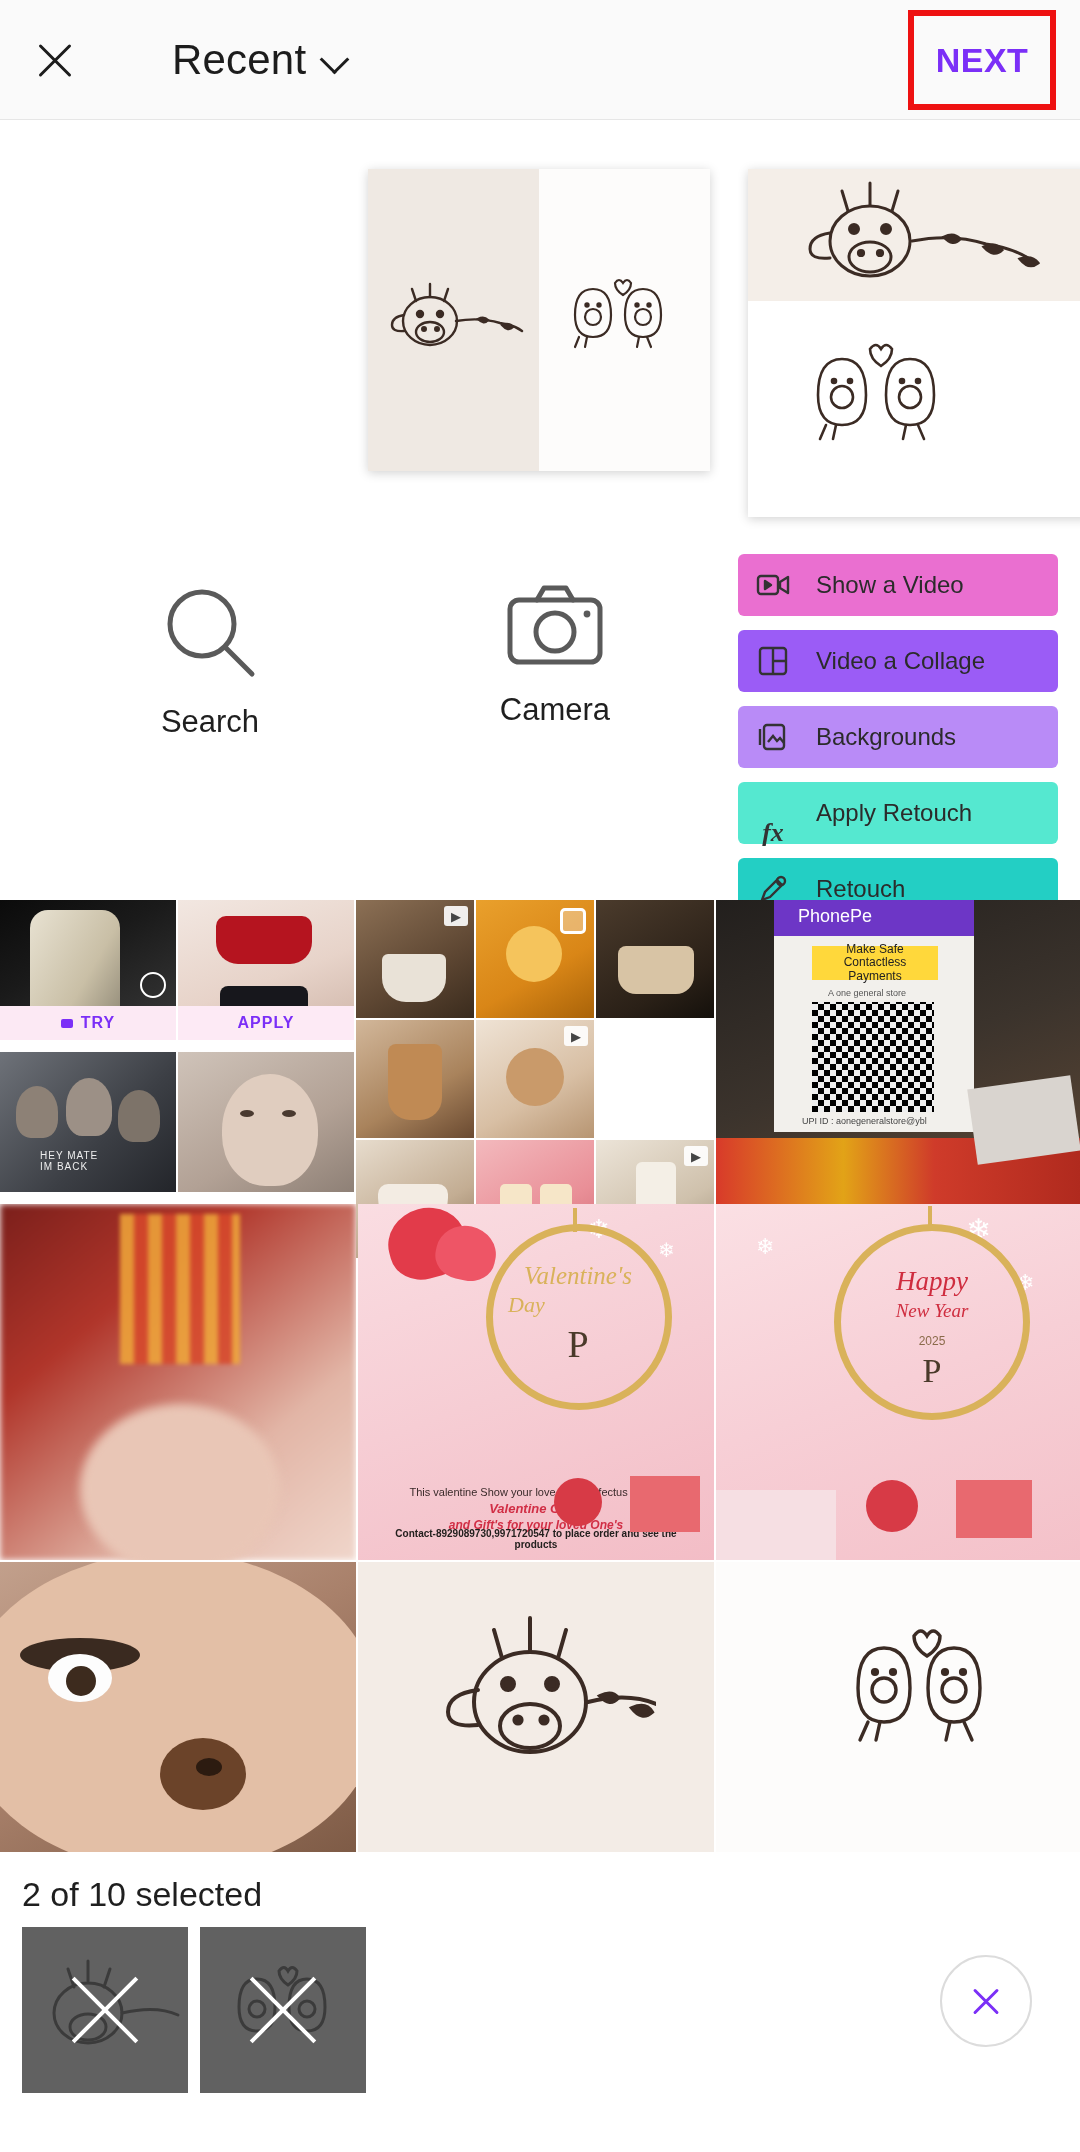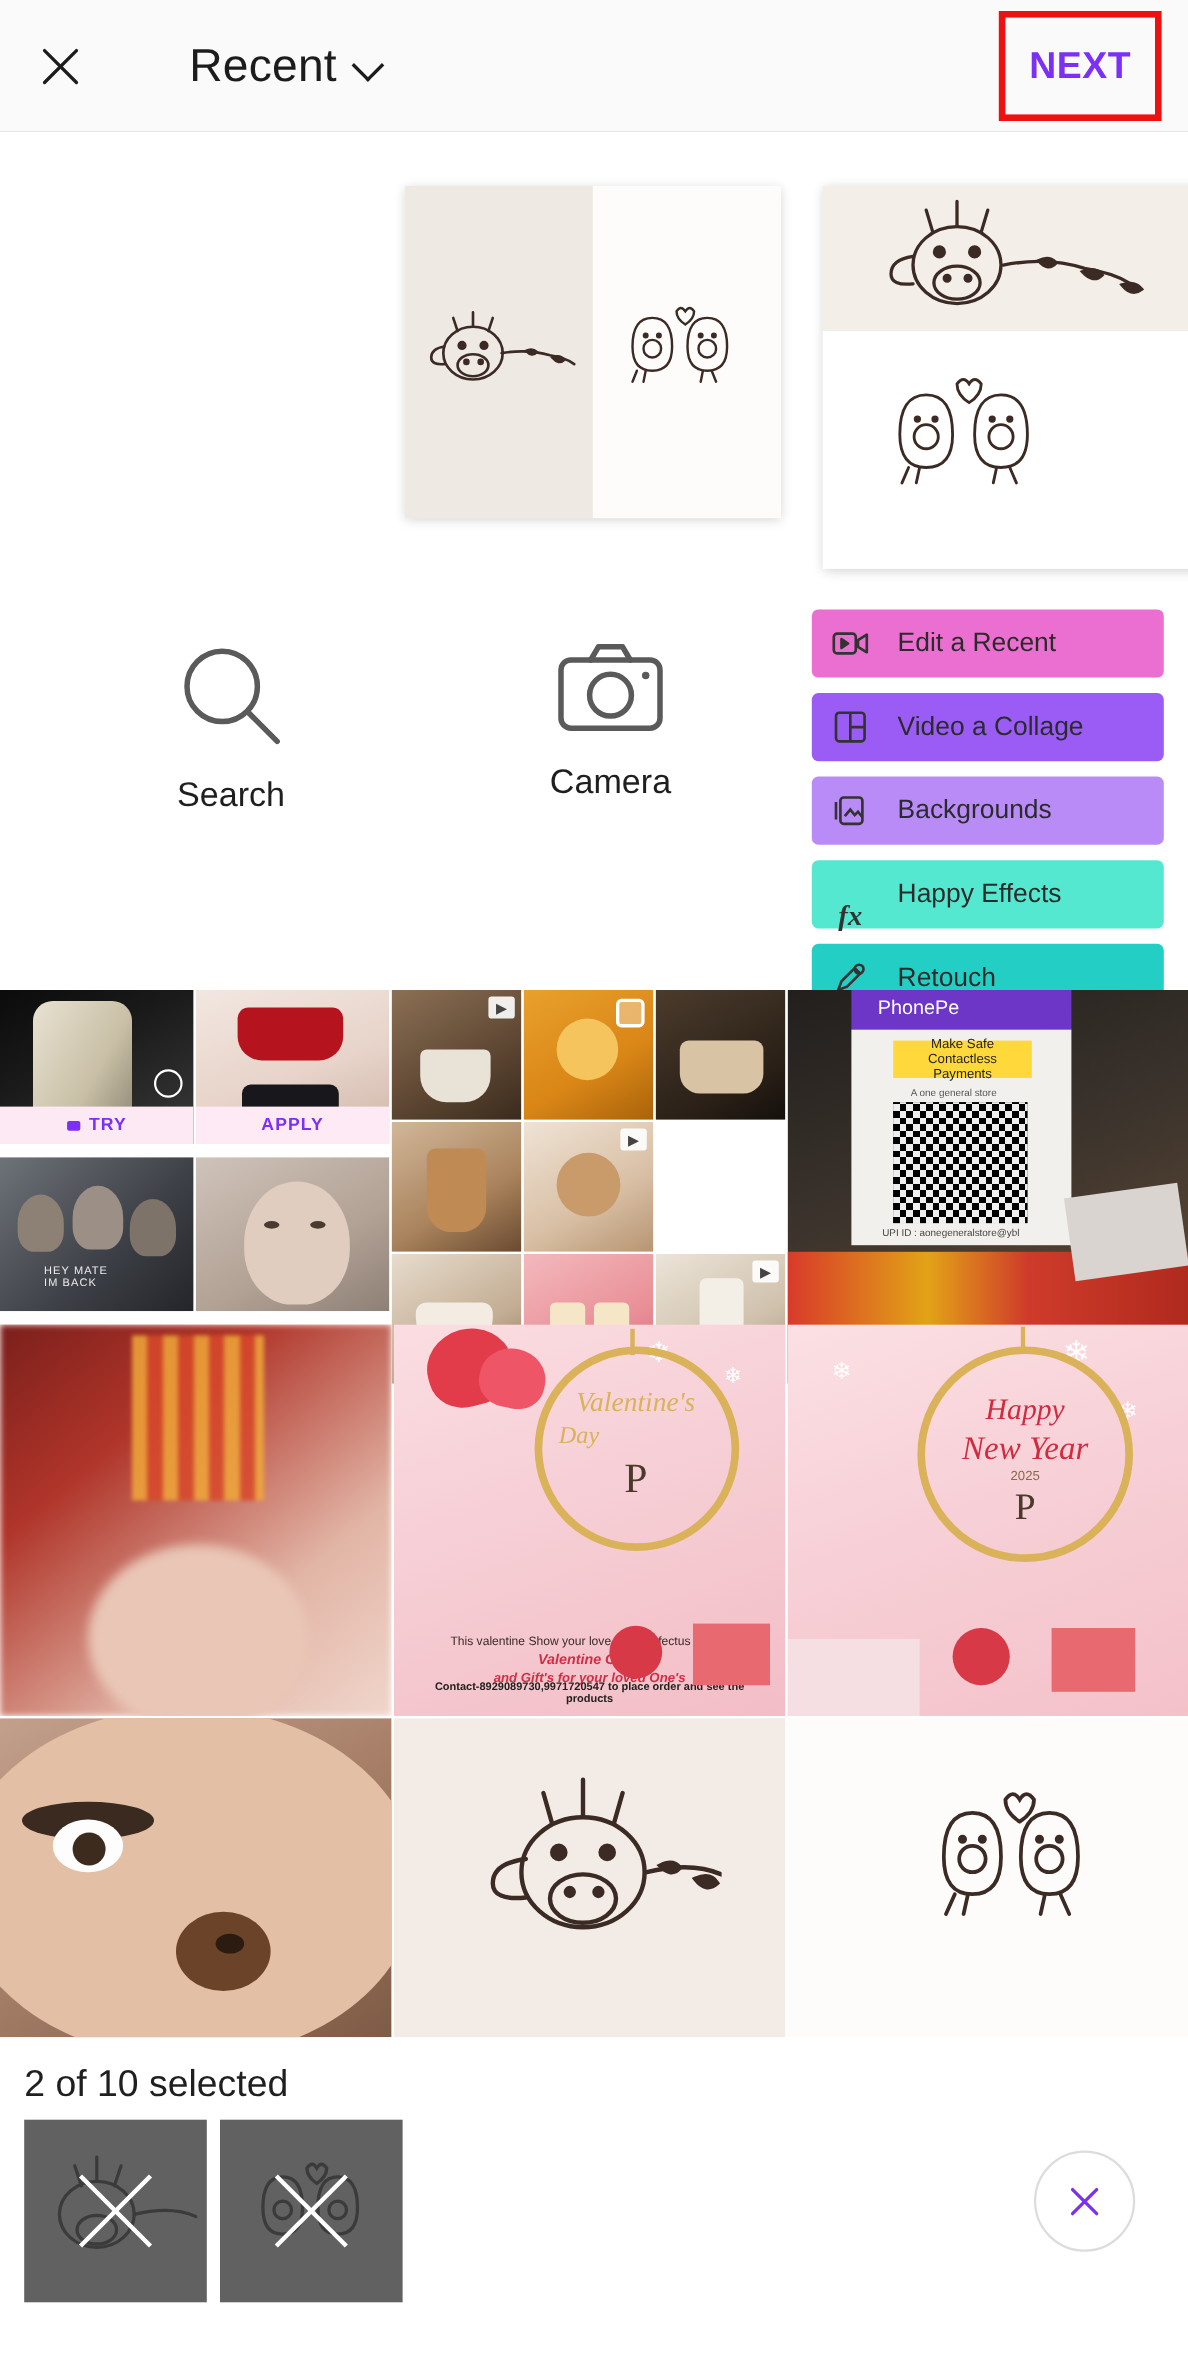--- a/index.html
+++ b/index.html
@@ -262,21 +262,21 @@
       <div class="pill" style="background:#ea6fd0;">
         <span class="pill-ico">
           <svg width="34" height="26" viewBox="0 0 34 26">
               <g fill="none" stroke="#333" stroke-width="2.4" stroke-linejoin="round">
                 <rect x="2" y="4" width="20" height="18" rx="3"></rect>
                 <path d="M24 10 l8 -5 v16 l-8 -5z"></path>
                 <path d="M9 9 l6 4 -6 4z" fill="#333"></path>
               </g>
             </svg>
         </span>
-        <span class="pill-txt">Edit a Recent</span>
+        <span class="pill-txt">Show a Video</span>
       </div>
 
       <div class="pill" style="background:#9b5cf6;">
         <span class="pill-ico">
           <svg width="30" height="30" viewBox="0 0 30 30">
               <g fill="none" stroke="#333" stroke-width="2.4">
                 <rect x="2" y="2" width="26" height="26" rx="3"></rect>
                 <path d="M15 2 v26 M15 15 h13"></path>
               </g>
             </svg>
@@ -292,21 +292,21 @@
                 <path d="M2 7 v16"></path>
                 <path d="M10 20 l5 -6 4 5 3 -3 4 5"></path>
               </g>
             </svg>
         </span>
         <span class="pill-txt">Backgrounds</span>
       </div>
 
       <div class="pill" style="background:#55e8d0;">
         <span class="pill-ico" style="font-style:italic;font-weight:bold;font-size:26px;font-family:'Liberation Serif',serif;margin-top:40px;">fx</span>
-        <span class="pill-txt">Happy Effects</span>
+        <span class="pill-txt">Apply Retouch</span>
       </div>
 
       <div class="pill pill-clip" style="background:#23cfc4;">
         <span class="pill-ico">
           <svg width="30" height="30" viewBox="0 0 30 30">
               <g fill="none" stroke="#333" stroke-width="2.4" stroke-linecap="round">
                 <path d="M4 26 l8 -3 12 -12 -5 -5 -12 12z"></path>
                 <circle cx="23" cy="7" r="4"></circle>
               </g>
             </svg>
@@ -432,21 +432,21 @@
     </div>
 
     <div class="cell" style="left:716px; top:304px; width:364px; height:356px;">
       <div class="ph" style="background:linear-gradient(160deg,#fbe0e4 0%,#f7cfd6 50%,#f4c1c9 100%);"></div>
       <div style="position:absolute;left:250px;top:8px;font-size:30px;color:#fff;">❄</div>
       <div style="position:absolute;left:40px;top:30px;font-size:22px;color:#fff;">❄</div>
       <div style="position:absolute;left:300px;top:66px;font-size:22px;color:#fff;">❄</div>
       <div style="position:absolute;left:118px;top:20px;width:196px;height:196px;border:7px solid #d9b25a;border-radius:50%;"></div>
       <div style="position:absolute;left:212px;top:2px;width:4px;height:22px;background:#d9b25a;"></div>
       <div style="position:absolute;left:140px;top:62px;width:152px;text-align:center;font-family:'Liberation Serif',serif;font-style:italic;font-size:27px;color:#cf2d3f;">Happy</div>
-      <div style="position:absolute;left:140px;top:96px;width:152px;text-align:center;font-family:'Liberation Serif',serif;font-style:italic;font-size:30px;color:#cf2d3f;">New Year</div>
+      <div style="position:absolute;left:140px;top:96px;width:152px;text-align:center;font-family:'Liberation Serif',serif;font-style:italic;font-size:19px;color:#cf2d3f;">New Year</div>
       <div style="position:absolute;left:140px;top:130px;width:152px;text-align:center;font-size:12px;color:#8a6a4a;">2025</div>
       <div style="position:absolute;left:140px;top:148px;width:152px;text-align:center;font-family:'Liberation Serif',serif;font-size:34px;color:#4a3a2a;">P</div>
       <div style="position:absolute;left:150px;bottom:28px;width:52px;height:52px;background:#d73a46;border-radius:50%;"></div>
       <div style="position:absolute;left:240px;bottom:22px;width:76px;height:58px;background:#e8696f;"></div>
       <div style="position:absolute;left:0;bottom:0;width:120px;height:70px;background:#f6dfe3;"></div>
     </div>
 
     <div class="cell" style="left:0; top:662px; width:356px; height:290px;">
       <div class="ph" style="background:linear-gradient(150deg,#c2a08c 0%,#a9816b 45%,#7e5b46 100%);"></div>
       <div style="position:absolute;left:-40px;top:-10px;width:420px;height:320px;background:#e3bfa6;border-radius:50%;"></div>

